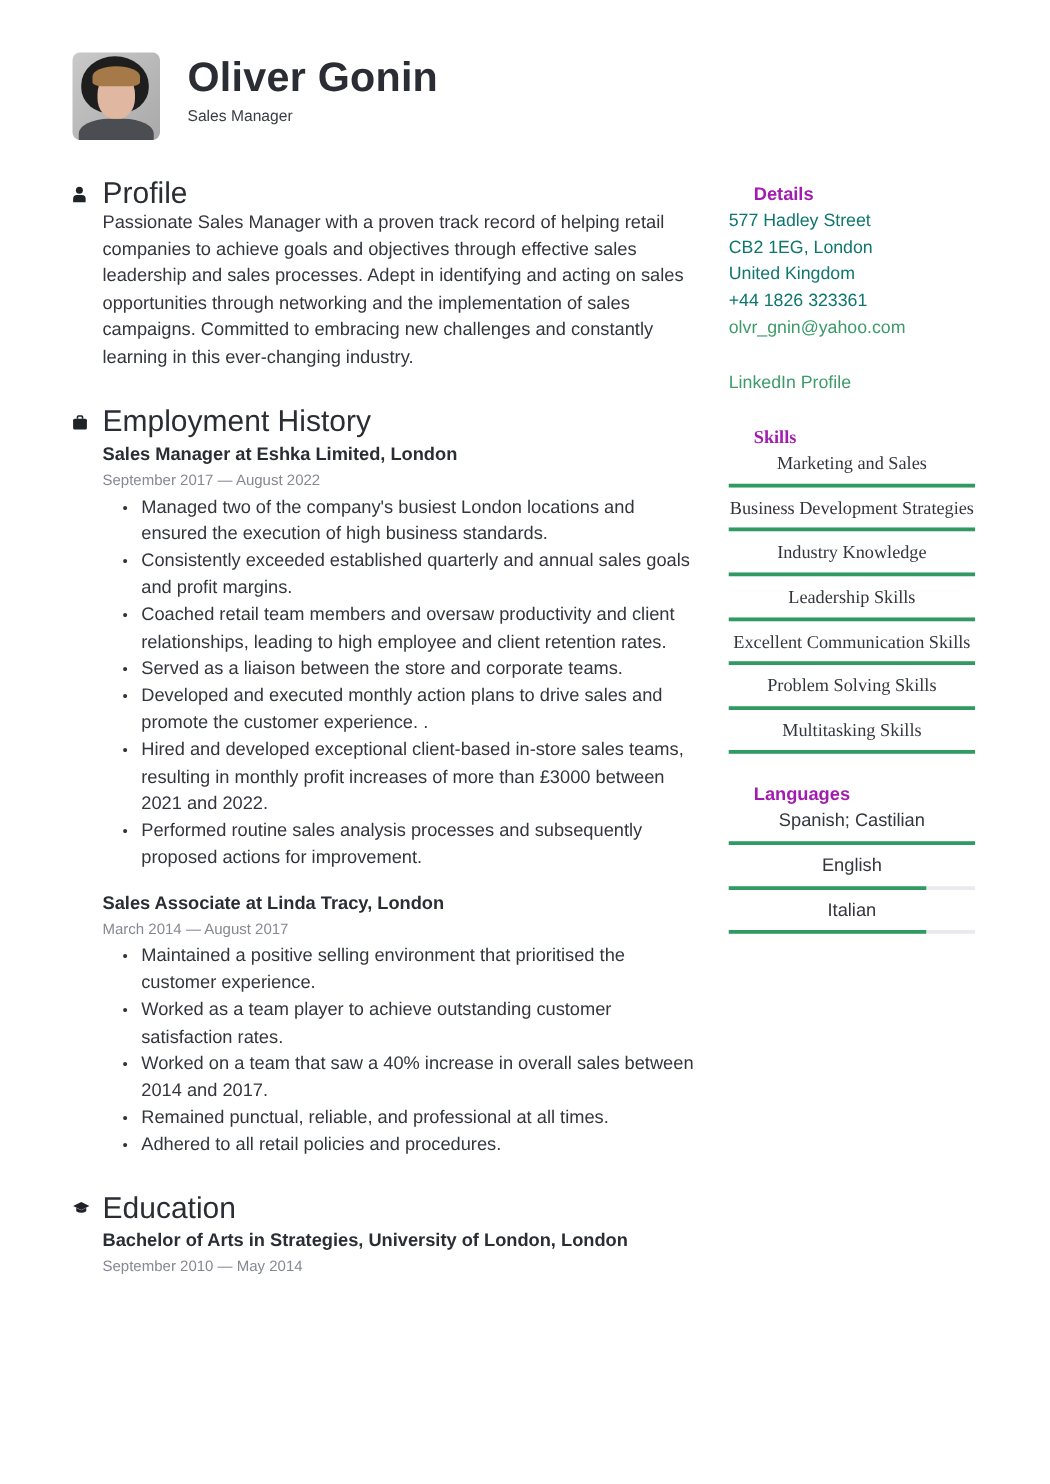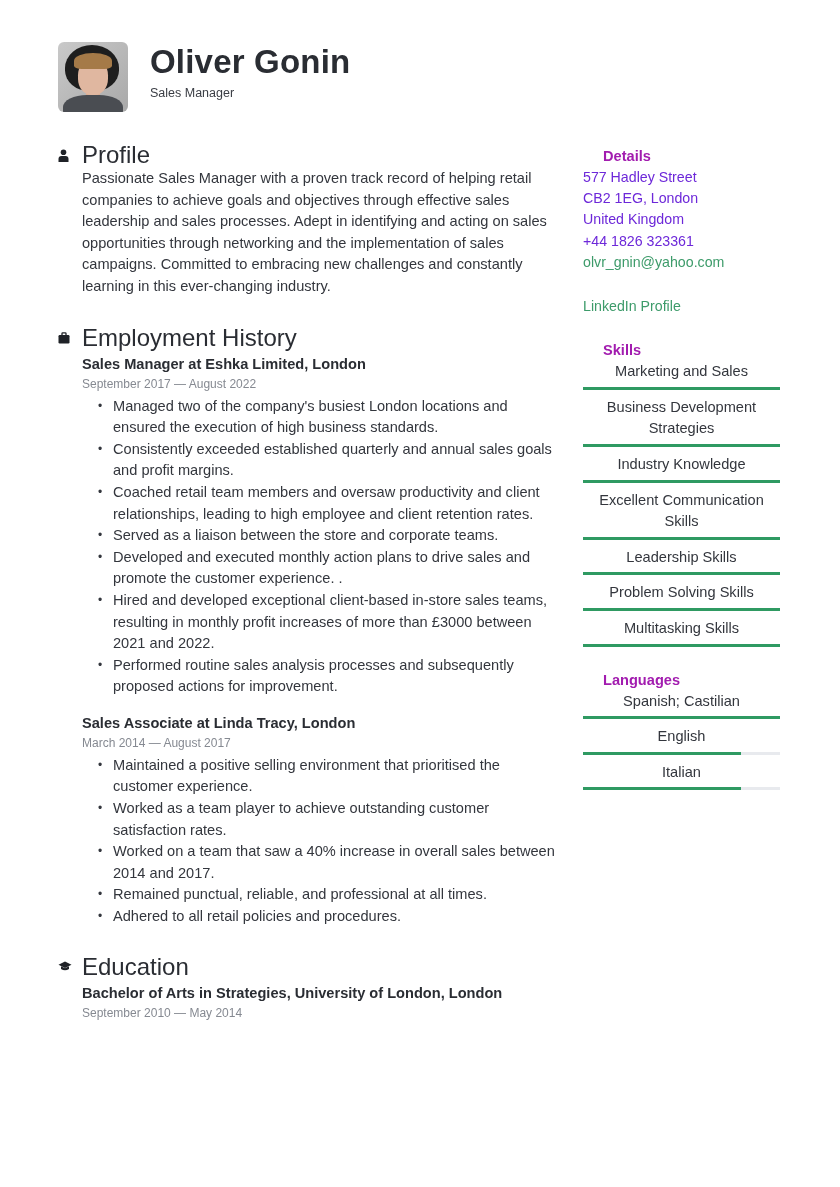--- a/index.html
+++ b/index.html
@@ -25,21 +25,21 @@
   .indent { padding-left: 24px; }
   .para { font-size: 14.6px; line-height: 21.6px; color: #33363d; }
   .job-title { font-size: 14.6px; font-weight: bold; color: #2a2d33; line-height: 22px; }
   .dates { font-size: 12px; color: #858991; line-height: 18px; margin-bottom: 3px; }
   ul.bullets { list-style: none; padding-left: 16px; }
   ul.bullets li { position: relative; padding-left: 15px; font-size: 14.6px; line-height: 21.6px; color: #33363d; }
   ul.bullets li::before { content: "•"; position: absolute; left: 0; top: 0; font-size: 12px; color: #33363d; }
 
   .side { position: absolute; left: 583px; top: 146px; width: 197px; }
   .side-title { font-size: 14.6px; font-weight: bold; color: #a21caf; line-height: 21px; margin-left: 20px; }
-  .side-line { font-size: 14.2px; line-height: 21.2px; color: #6d28d9; }
+  .side-line { font-size: 14.2px; line-height: 21.2px; color: #0f766e; }
   .link { color: #3d9b6a; }
   .bar-item { padding-bottom: 7px; }
   .bar-item .label { font-size: 14.6px; line-height: 21.6px; color: #33363d; text-align: center; }
   .bar { height: 3px; background: #e8eaee; margin-top: 4px; position: relative; }
   .bar .fill { position: absolute; left: 0; top: 0; height: 3px; background: #2f9a62; }
 </style>
 </head>
 <body>
 
 <div class="header">
@@ -133,48 +133,48 @@
     <div class="side-line">CB2 1EG, London</div>
     <div class="side-line">United Kingdom</div>
     <div class="side-line">+44 1826 323361</div>
     <div class="side-line link">olvr_gnin@yahoo.com</div>
   </div>
 
   <div style="margin-top: 23px;">
     <div class="side-line link">LinkedIn Profile</div>
   </div>
 
-  <div style="margin-top: 23px;">
+  <div style="margin-top: 23px; font-family: Liberation Serif, serif;">
     <div class="side-title">Skills</div>
     <div class="bar-item">
       <div class="label">Marketing and Sales</div>
       <div class="bar">
           <div class="fill" style="width:100%"></div>
         </div>
     </div>
     <div class="bar-item">
       <div class="label">Business Development Strategies</div>
       <div class="bar">
           <div class="fill" style="width:100%"></div>
         </div>
     </div>
     <div class="bar-item">
       <div class="label">Industry Knowledge</div>
       <div class="bar">
           <div class="fill" style="width:100%"></div>
         </div>
     </div>
     <div class="bar-item">
+      <div class="label">Leadership Skills</div>
+      <div class="bar">
+          <div class="fill" style="width:100%"></div>
+        </div>
+    </div>
+    <div class="bar-item">
       <div class="label">Excellent Communication Skills</div>
-      <div class="bar">
-          <div class="fill" style="width:100%"></div>
-        </div>
-    </div>
-    <div class="bar-item">
-      <div class="label">Leadership Skills</div>
       <div class="bar">
           <div class="fill" style="width:100%"></div>
         </div>
     </div>
     <div class="bar-item">
       <div class="label">Problem Solving Skills</div>
       <div class="bar">
           <div class="fill" style="width:100%"></div>
         </div>
     </div>

